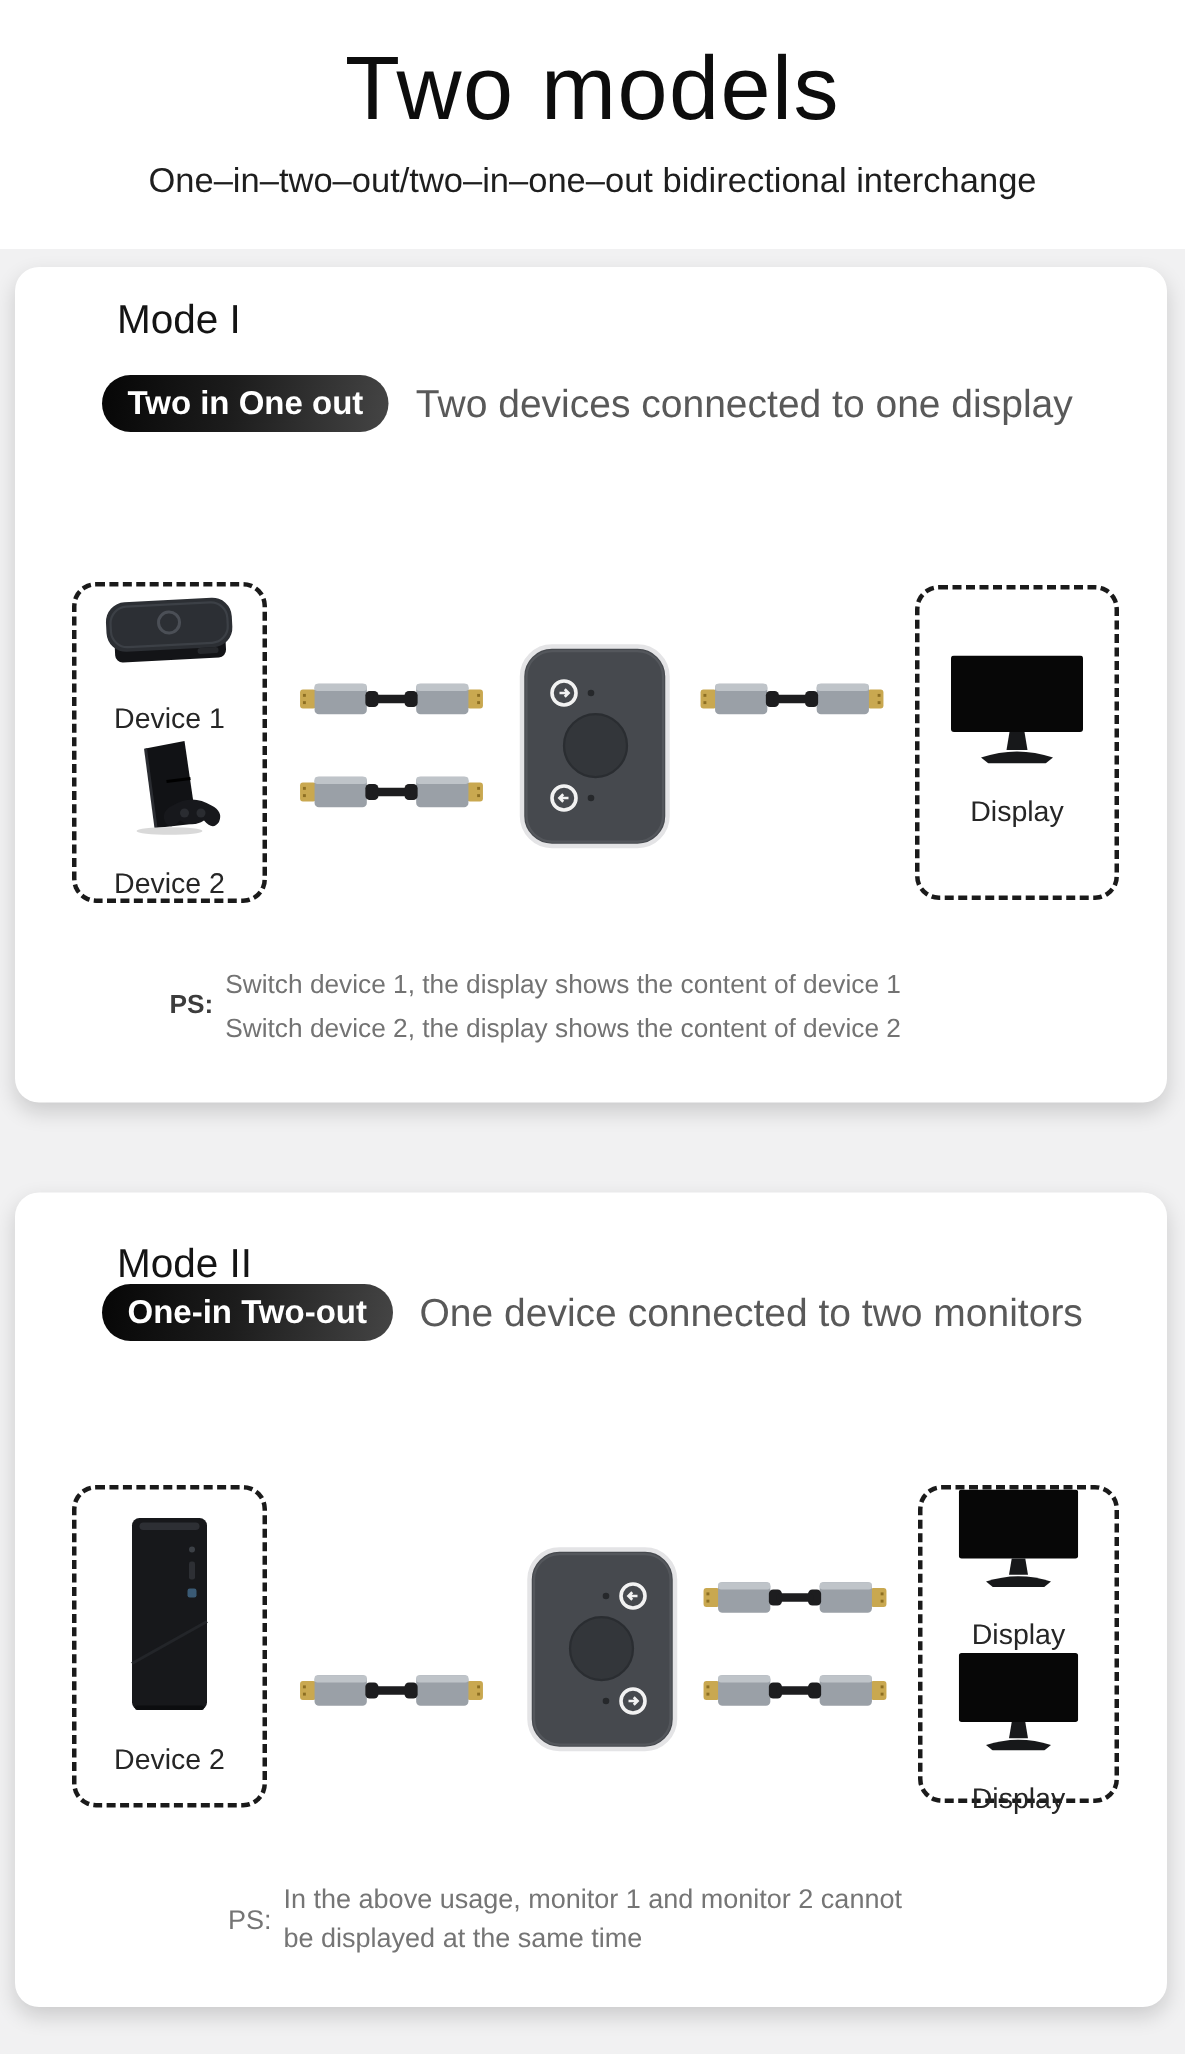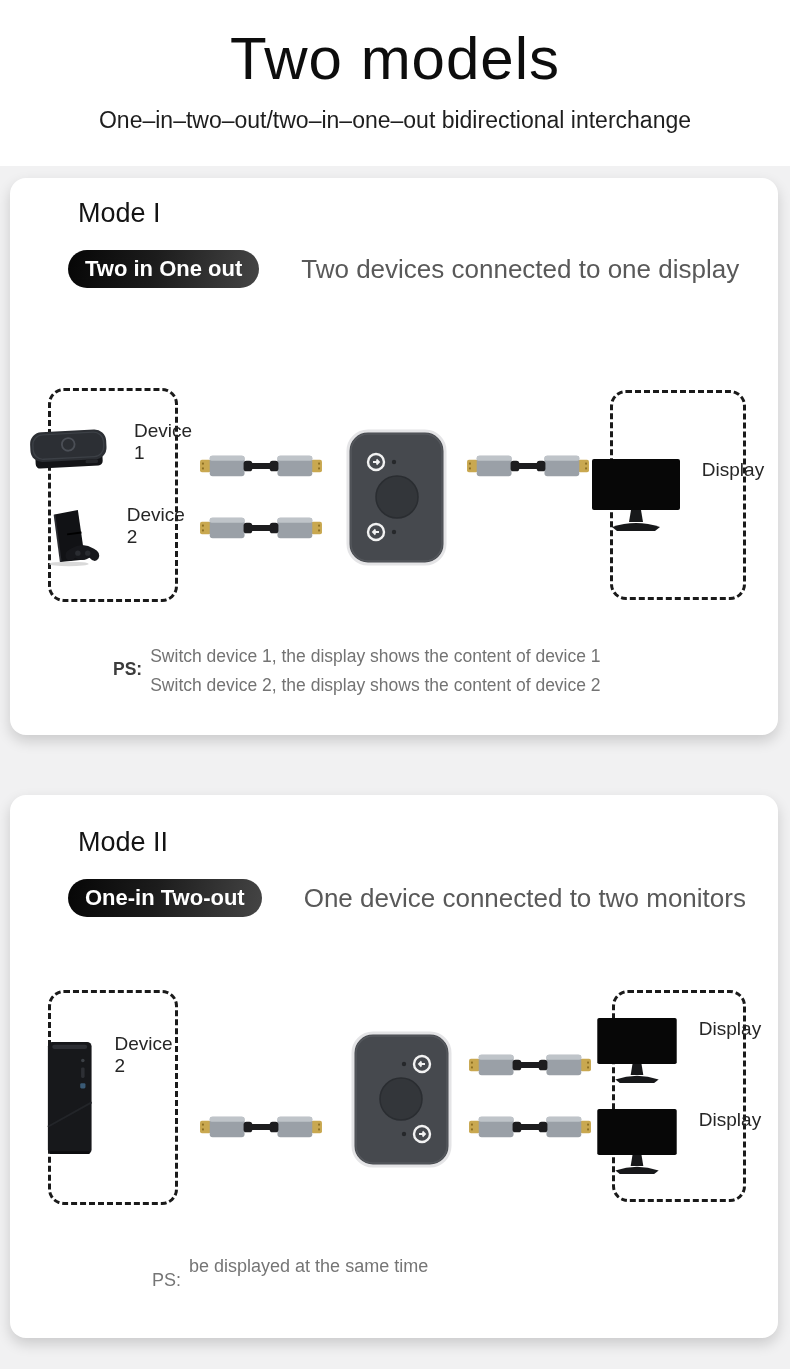--- a/index.html
+++ b/index.html
@@ -11,30 +11,30 @@
   .title { padding-top:24px; font-size:60px; font-weight:400; color:#0d0d0d; letter-spacing:1px; }
   .subtitle { margin-top:14px; font-size:23px; color:#1e1e1e; }
 
   
   .card { position:absolute; left:10px; width:768px; background:#ffffff; border-radius:16px;
           box-shadow:0 6px 14px rgba(0,0,0,.16); }
   .card1 { top:178px; height:557px; }
   .card2 { top:795px; height:543px; }
 
   .mode-heading { position:absolute; left:68px; font-size:27px; color:#141414; font-weight:500; }
-  .badge-row { position:absolute; left:58px; display:flex; align-items:center;gap:24px; }
+  .badge-row { position:absolute; left:58px; display:flex; align-items:center; }
   .badge { display:inline-flex; align-items:center; height:38px; padding:0 17px; border-radius:19px;
            background:linear-gradient(100deg,#060606 0%,#1c1c1c 45%,#454545 100%);
            color:#ffffff; font-size:22px; font-weight:bold; white-space:nowrap; }
   .badge-desc { margin-left:18px; font-size:26px; color:#595959; white-space:nowrap; }
 
   .dashed-box { position:absolute; border:3px dashed #1a1a1a; border-radius:16px;
                 display:flex; flex-direction:column; align-items:center; justify-content:space-evenly; }
   .item-label { font-size:19px; color:#262626; }
-  .dev-group { display:flex; align-items:flex-start; gap:22px; }
+  .dev-group { display:flex; flex-direction:column; align-items:center; gap:22px; }
 
   .cable { position:absolute; width:126px; height:30px; }
   .switch { position:absolute; width:103px; height:139px; }
   .switch.mirrored svg { transform:scaleX(-1); }
 
   
   .ps-note { position:absolute; display:flex; gap:8px; }
   .ps-prefix { font-size:17.5px; color:#3c3c3c; font-weight:bold; white-space:nowrap;margin-top:17px; }
   .ps-lines { display:flex; flex-direction:column; }
   .ps-line { font-size:17.5px; color:#737373; line-height:29px; }
@@ -182,21 +182,21 @@
       <span class="ps-lines">
         <span class="ps-line">Switch device 1, the display shows the content of device 1</span>
         <span class="ps-line">Switch device 2, the display shows the content of device 2</span>
       </span>
     </div>
   </div>
 
   <div class="card card2">
     <div class="mode-heading" style="top:32px;">Mode II</div>
 
-    <div class="badge-row" style="top:67px; margin-top:17px;">
+    <div class="badge-row" style="top:44px; margin-top:17px;">
       <span class="badge">One-in Two-out</span>
       <span class="badge-desc">One device connected to two monitors</span>
     </div>
 
     <div class="dashed-box" style="left:38px; top:195px; width:130px; height:215px;">
       <div class="dev-group">
         <svg width="52" height="130" viewBox="0 0 52 130">
             <use href="#sym-tower"></use>
           </svg>
         <span class="item-label">Device 2</span>
@@ -237,18 +237,19 @@
         <svg width="80" height="65" viewBox="0 0 88 72">
             <use href="#sym-monitor"></use>
           </svg>
         <span class="item-label">Display</span>
       </div>
     </div>
 
     <div class="ps-note ps-note2" style="left:142px; top:458px;">
       <span class="ps-prefix">PS:</span>
       <span class="ps-lines">
+        <span class="ps-line">In the above usage, monitor 1 and monitor 2 cannot</span>
         <span class="ps-line">be displayed at the same time</span>
       </span>
     </div>
   </div>
 
 </div>
 
 </body></html>

